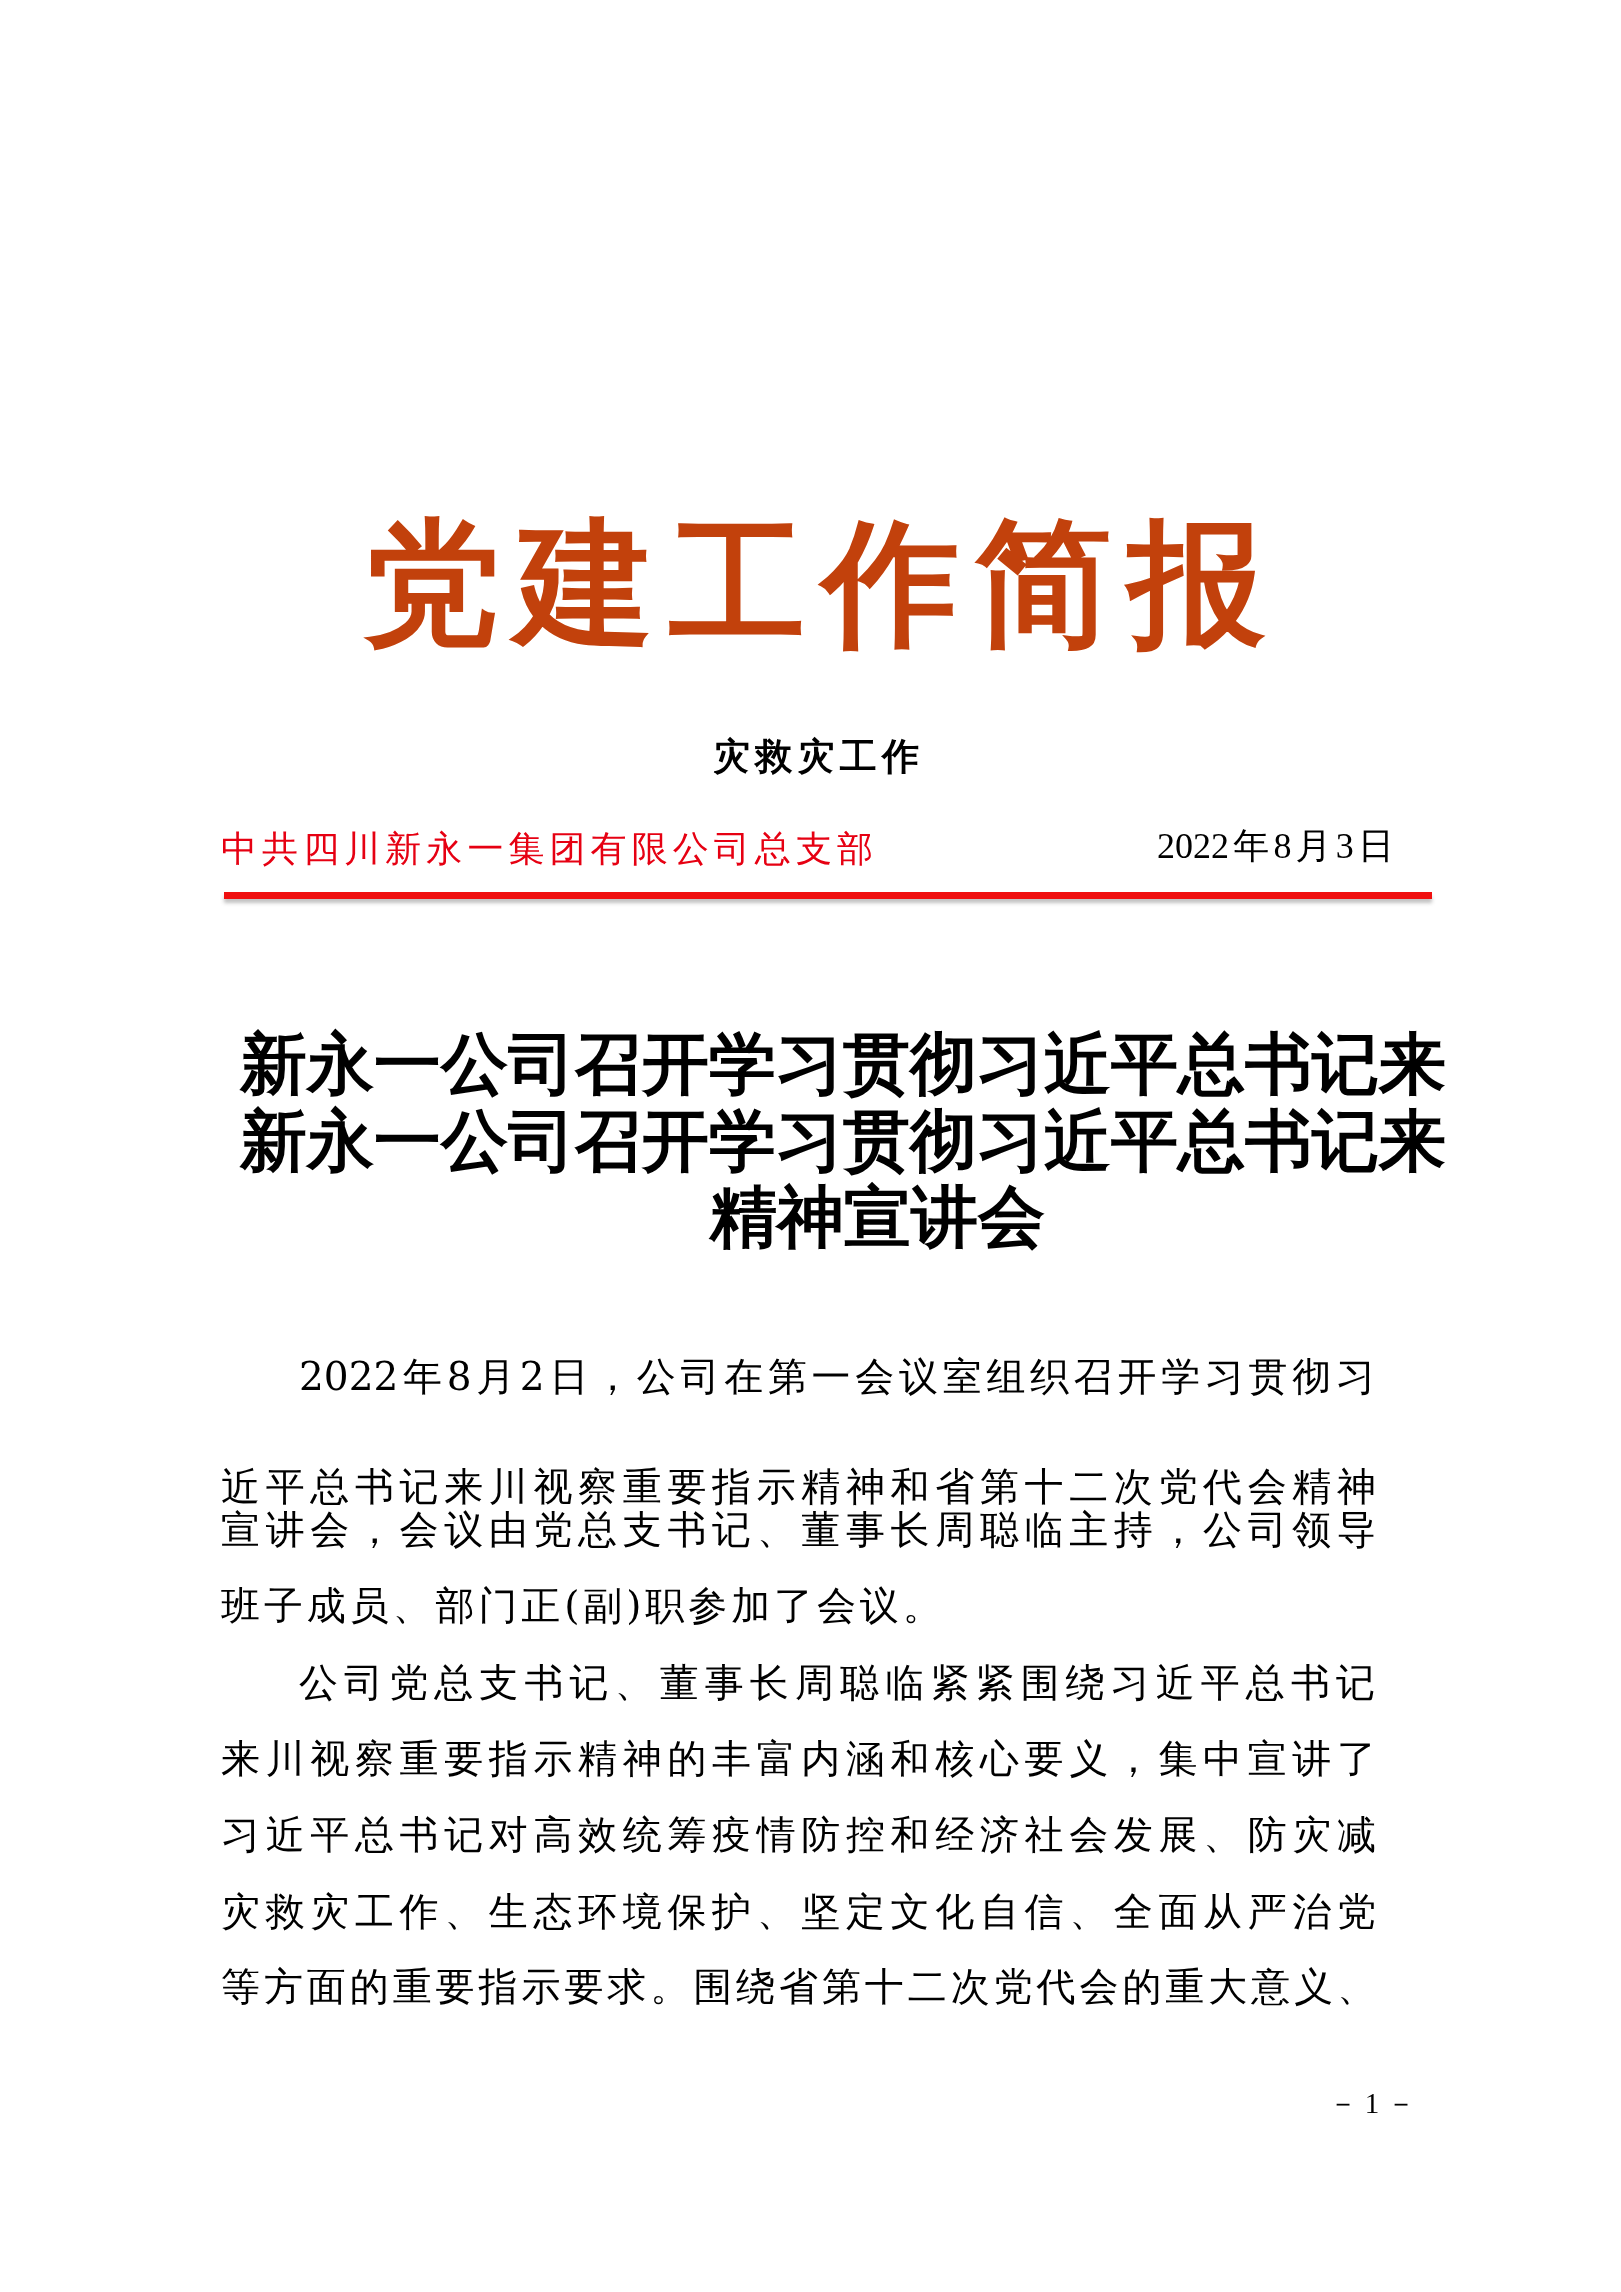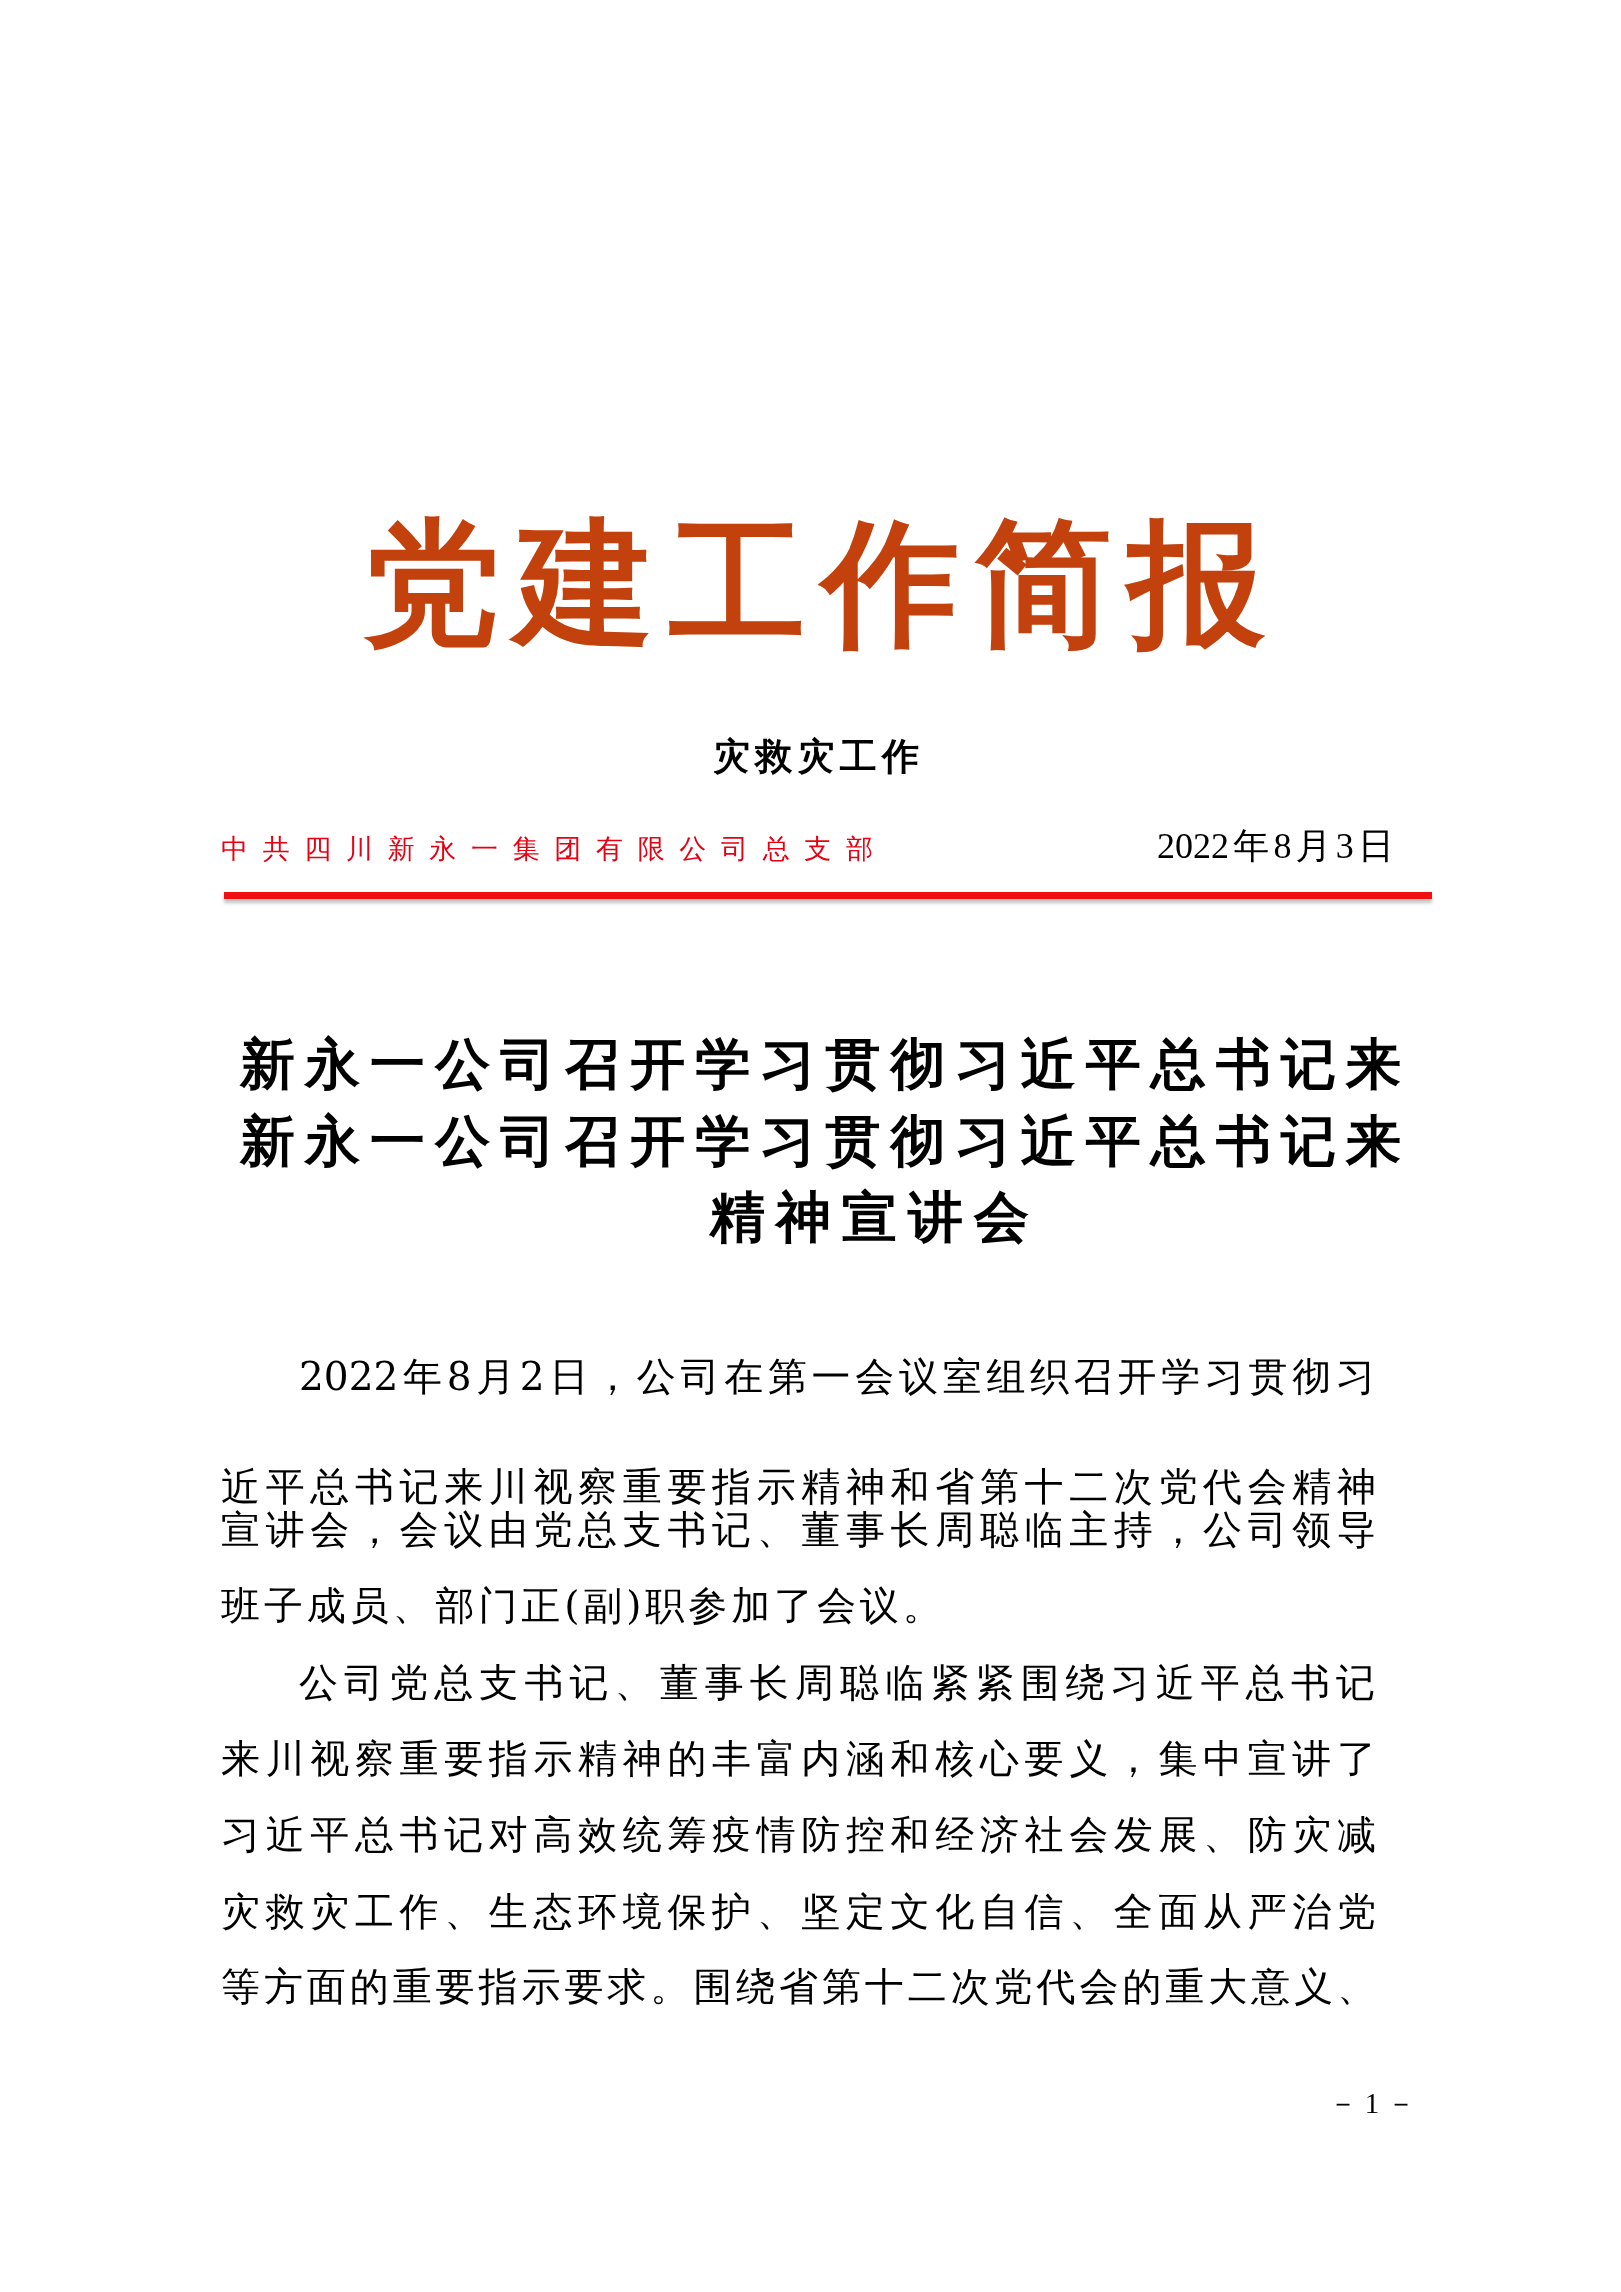--- a/index.html
+++ b/index.html
@@ -7,29 +7,29 @@
          font-family: "DejaVu Serif", "Liberation Serif", serif; color: #000; }
   .abs { position: absolute; white-space: nowrap; }
   .masthead { left: 363px; top: 505px; width: 902px; height: 157px;
               font-size: 137px; line-height: 157px; font-weight: bold;
               text-align: justify; text-align-last: justify;
               font-family: "DejaVu Sans", "Liberation Sans", sans-serif; }
   .issue { left: 713px; top: 731px; width: 206px; height: 51px;
            font-size: 37px; line-height: 51px; font-weight: bold;
            text-align: justify; text-align-last: justify; }
   .org { left: 221px; top: 825px; width: 652px; height: 47px;
-         font-size: 27px; line-height: 47px;
+         font-size: 36px; line-height: 47px;
          text-align: justify; text-align-last: justify; }
   .date { left: 1157px; top: 823px; width: 237px; height: 47px;
           font-size: 36px; line-height: 47px;
           text-align: justify; text-align-last: justify;
           font-family: "Liberation Serif", "DejaVu Serif", serif; }
   .rule { left: 224px; top: 892px; width: 1208px; height: 6.9px;
           box-shadow: 0 3.9px 3.9px rgba(120,120,120,0.45); }
-  .headline-line { height: 69px; font-size: 55px; line-height: 69px;
+  .headline-line { height: 69px; font-size: 67px; line-height: 69px;
                    font-weight: bold; text-align: justify; text-align-last: justify; }
   .body-line { left: 221px; width: 1155px; height: 53px;
                font-size: 39px; line-height: 53px;
                text-align: justify; text-align-last: justify; }
   .body-line.indent { left: 299px; width: 1076px; }
   .body-line.short { text-align-last: left; text-align: left; letter-spacing: 3.9px; }
   .pageno { left: 1323px; top: 2084px; width: 98px; height: 39px;
             font-size: 29px; line-height: 39px; text-align: center;
             font-family: "Liberation Serif", "DejaVu Serif", serif; }
 </style>

